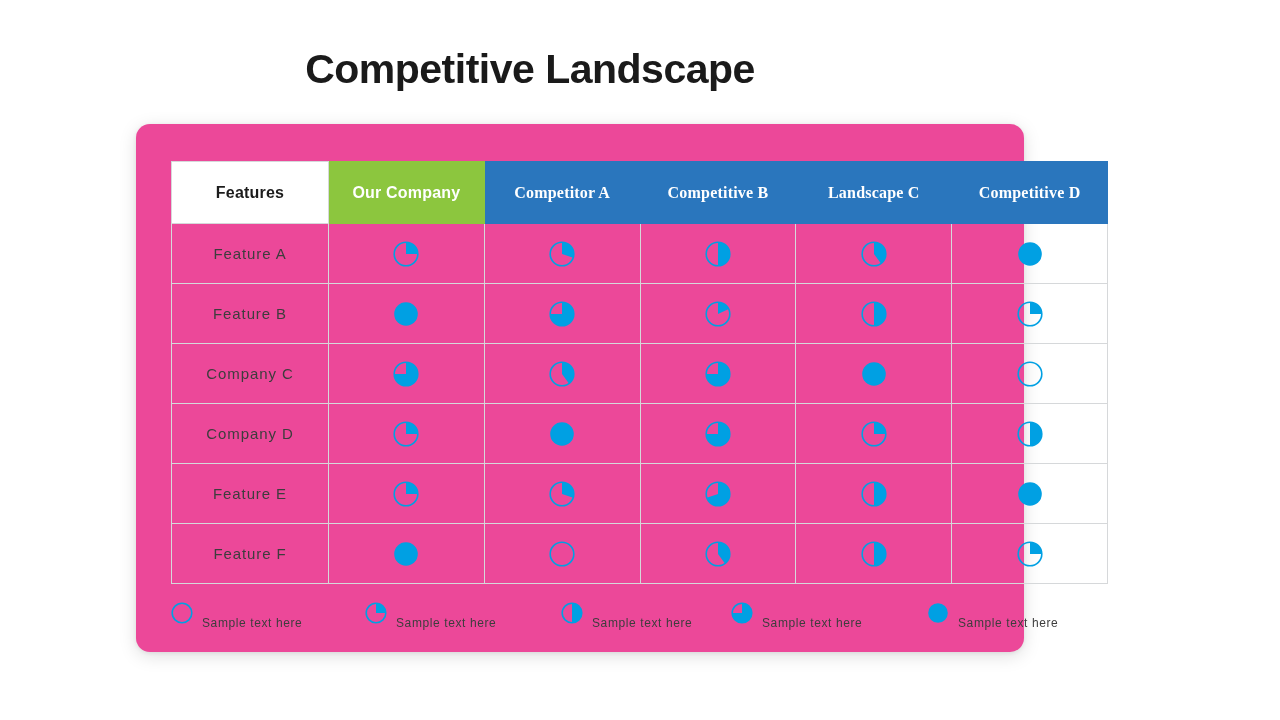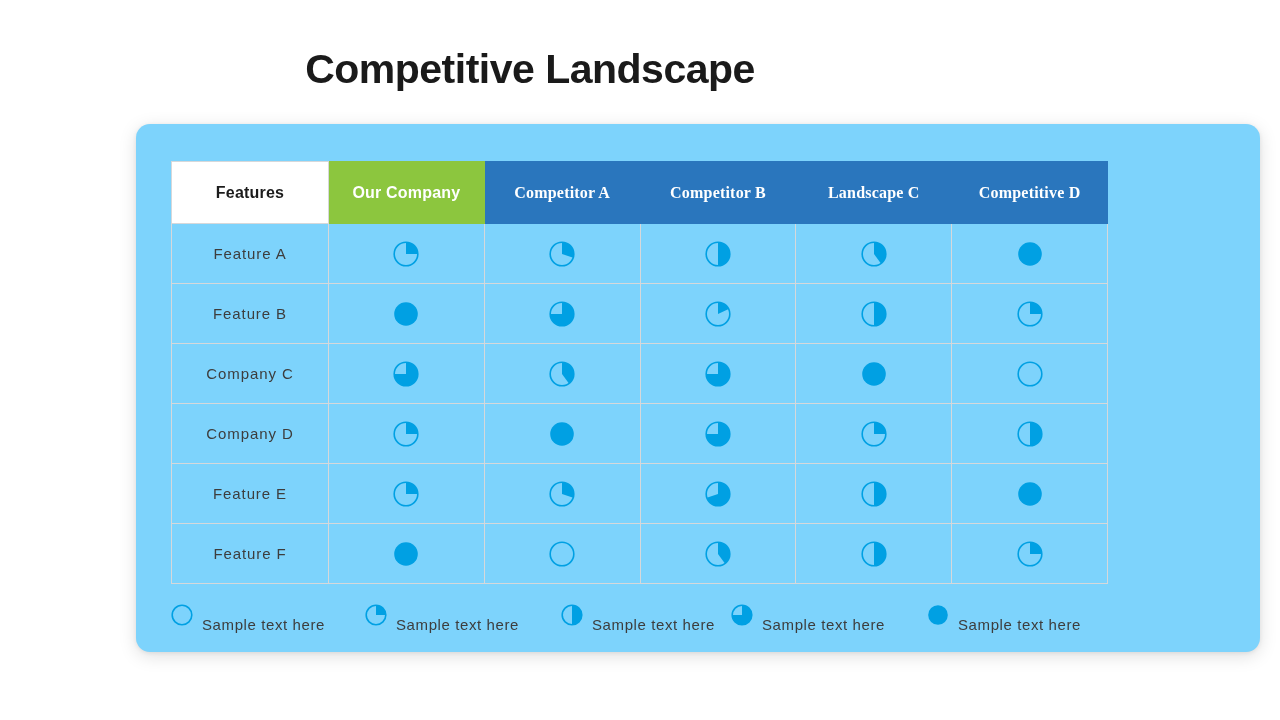--- a/index.html
+++ b/index.html
@@ -20,22 +20,22 @@
     text-align: center;
     font-size: 41px;
     font-weight: bold;
     letter-spacing: -0.5px;
     color: #1a1a1a;
     font-family: "Liberation Sans", sans-serif;
   }
   .card {
     position: absolute;
     left: 136px; top: 124px;
-    width: 1124px; height: 528px;
-    background: #7dd3fc;
+    width: 888px; height: 528px;
+    background: #ec4899;
     border-radius: 14px;
     box-shadow: 0 4px 18px rgba(0,0,0,0.13), 0 1px 4px rgba(0,0,0,0.07);
   }
   .table-wrap {
     position: absolute;
     left: 35px; top: 37px;
     width: 937px;
   }
   table.matrix {
     border-collapse: collapse;
@@ -90,21 +90,21 @@
     display: flex;
     align-items: center;
     gap: 9px;
   }
   .legend-item:nth-child(1) { width: 194px; }
   .legend-item:nth-child(2) { width: 196px; }
   .legend-item:nth-child(3) { width: 170px; }
   .legend-item:nth-child(4) { width: 196px; }
   .legend-item:nth-child(5) { width: 180px; }
   .legend-label {
-    font-size: 15px;
+    font-size: 12px;
     color: #3d3d3d;
     letter-spacing: 0.6px;
     white-space: nowrap;
     margin-top: 20px;
   }
 </style>
 </head>
 <body>
 
 <div class="slide">
@@ -113,21 +113,21 @@
 
   <div class="card">
 
     <div class="table-wrap">
       <table class="matrix">
         <thead>
           <tr id="head-row">
               <th class="col-features">Features</th>
               <th class="col-own">Our Company</th>
               <th class="col-comp">Competitor A</th>
-              <th class="col-comp">Competitor B</th>
+              <th class="col-comp">Competitive B</th>
               <th class="col-comp">Landscape C</th>
               <th class="col-comp">Competitive D</th>
             </tr>
         </thead>
         <tbody id="body-rows">
             <tr>
               <td class="feature-name">Feature A</td>
               <td class="cell"><span><svg width="26" height="26" viewBox="0 0 26 26" class="pie">
                     <circle cx="13" cy="13" r="11.8" fill="none" stroke="#00A0E3" stroke-width="1.6"></circle>
                     <path d="M 13 13 L 13 1.1999999999999993 A 11.8 11.8 0 0 1 24.80 13.00 Z" fill="#00A0E3"></path>

